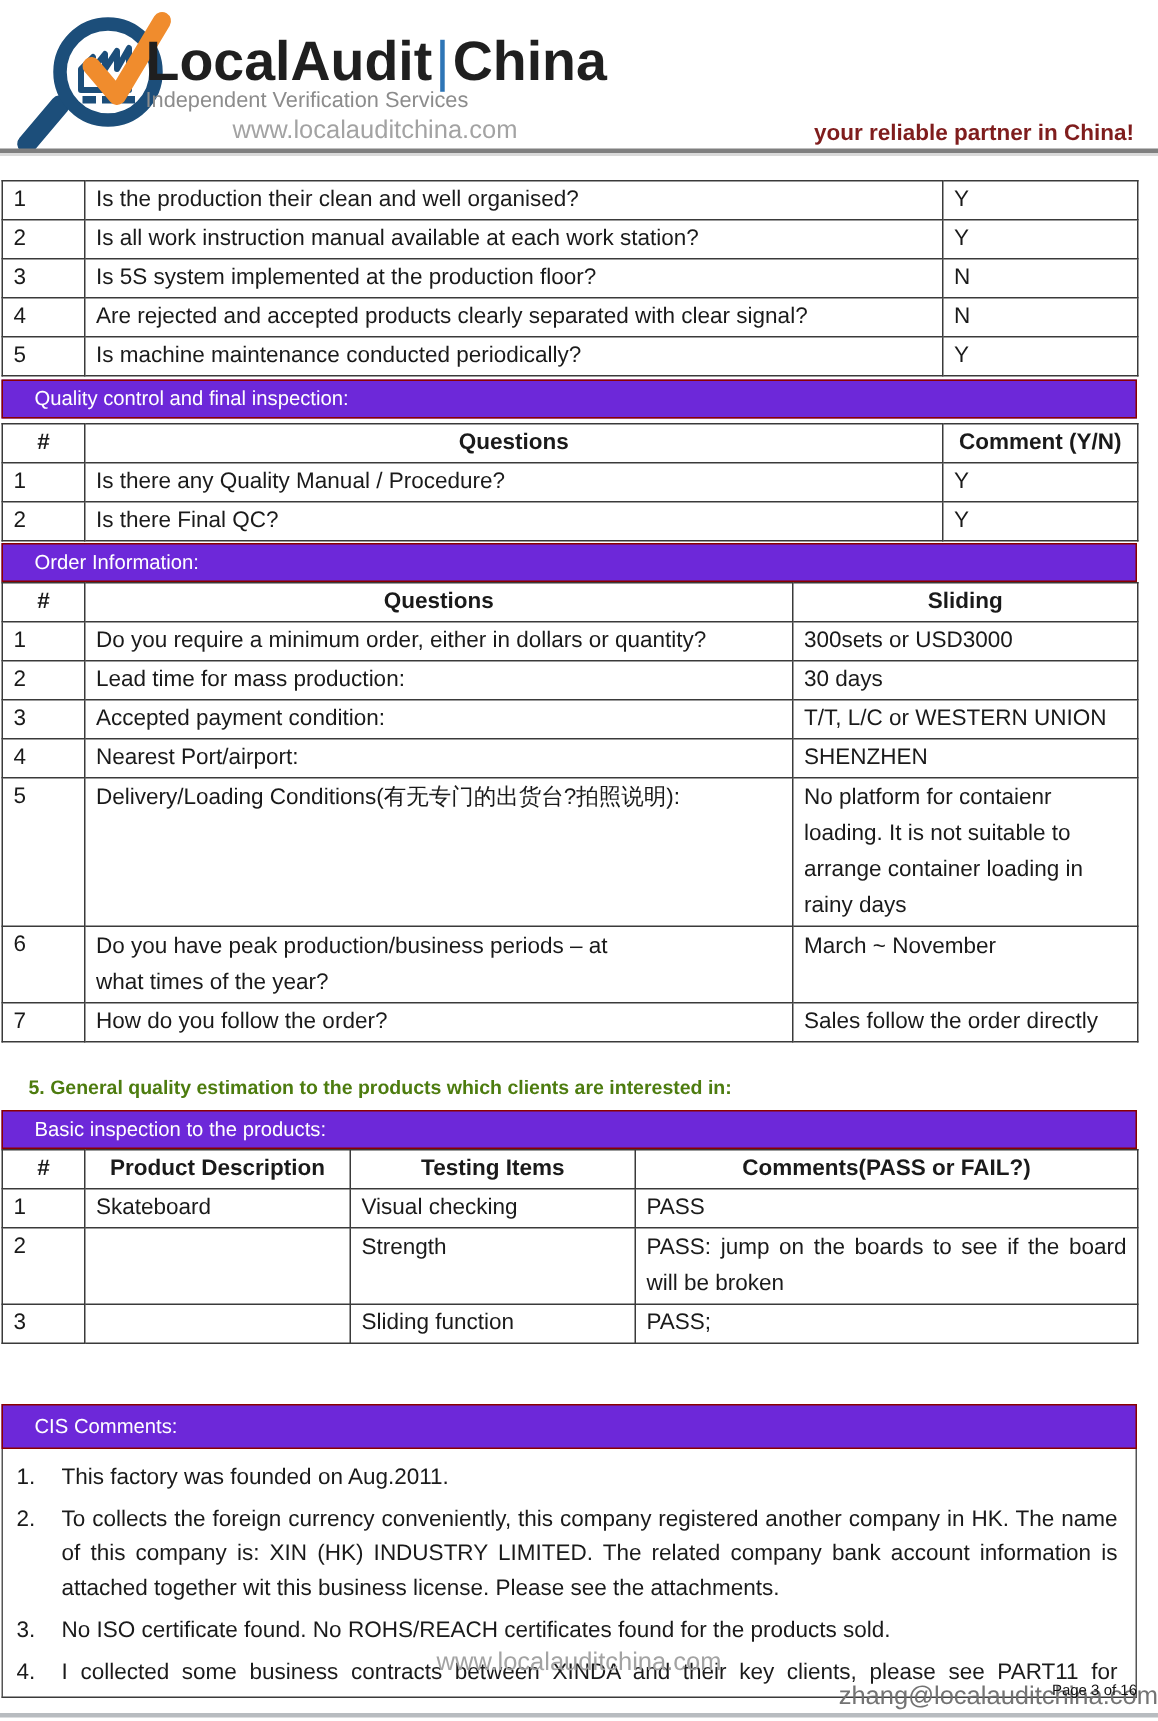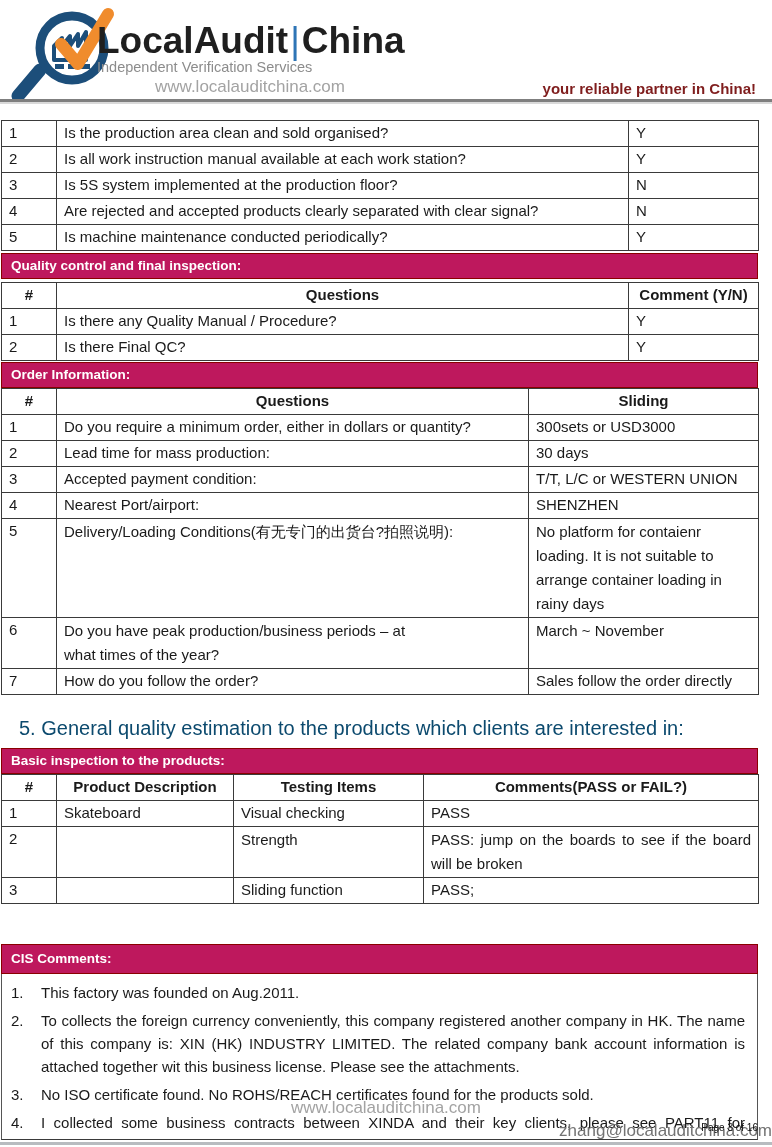--- a/index.html
+++ b/index.html
@@ -17,23 +17,23 @@
   .header-rule{position:absolute;top:99px;left:0;width:772px;height:3px;background:#7f7f7f;box-shadow:0 2px 0 #d9d9d9;}
   
   .content{position:absolute;top:105px;left:1px;width:757px;}
   table{border-collapse:collapse;table-layout:fixed;width:757px;}
   td,th{border:1px solid #3a3a3a;font-size:15px;padding:1px 7px;vertical-align:top;
         line-height:22px;height:23px;overflow:hidden;text-align:left;font-weight:normal;}
   th{text-align:center;font-weight:bold;}
   .ml{line-height:24px;}
   .just{text-align:justify;}
   .qwrap{max-width:372px;}
-  .banner{width:757px;box-sizing:border-box;background:#be185d;border:1px solid #8a0000;
-          color:#fff;font-weight:bold;font-size:13.5px;line-height:24px;height:26px;padding-left:9px;}
-  .heading5{margin:22px 0 8px 18px;font-size:20px;font-weight:normal;color:#0c4a6e;}
+  .banner{width:757px;box-sizing:border-box;background:#6d28d9;border:1px solid #8a0000;
+          color:#fff;font-weight:normal;font-size:13.5px;line-height:24px;height:26px;padding-left:21px;}
+  .heading5{margin:22px 0 8px 18px;font-size:13px;font-weight:bold;color:#4d7c0f;}
   .banner-cis{height:30px;line-height:28px;margin-top:40px;}
   .cis-box{width:757px;box-sizing:border-box;border-left:1px solid #555;border-right:1px solid #555;
            border-bottom:1px solid #3a3a3a;padding:7px 8px 0 9px;min-height:148px;}
   .cis-item{display:flex;font-size:15px;line-height:23px;margin-bottom:5px;}
   .cis-num{width:30px;flex:0 0 30px;}
   .cis-text{flex:1;padding-right:4px;}
   .stretch{text-align:justify;text-align-last:justify;}
   
   .footer-site{position:absolute;top:1098px;left:0;width:772px;text-align:center;font-size:17px;color:#a3a3a3;}
   .footer-email{position:absolute;top:1121px;left:0;width:772px;text-align:right;font-size:17px;color:#737373;}
@@ -77,21 +77,21 @@
 
     <table class="mt15">
       <colgroup>
           <col style="width:55px">
           <col style="width:572px">
           <col style="width:130px">
         </colgroup>
       <tbody>
           <tr>
         <td>1</td>
-        <td>Is the production area clean and sold organised?</td>
+        <td>Is the production their clean and well organised?</td>
         <td>Y</td>
       </tr>
       <tr>
         <td>2</td>
         <td>Is all work instruction manual available at each work station?</td>
         <td>Y</td>
       </tr>
       <tr>
         <td>3</td>
         <td>Is 5S system implemented at the production floor?</td>

